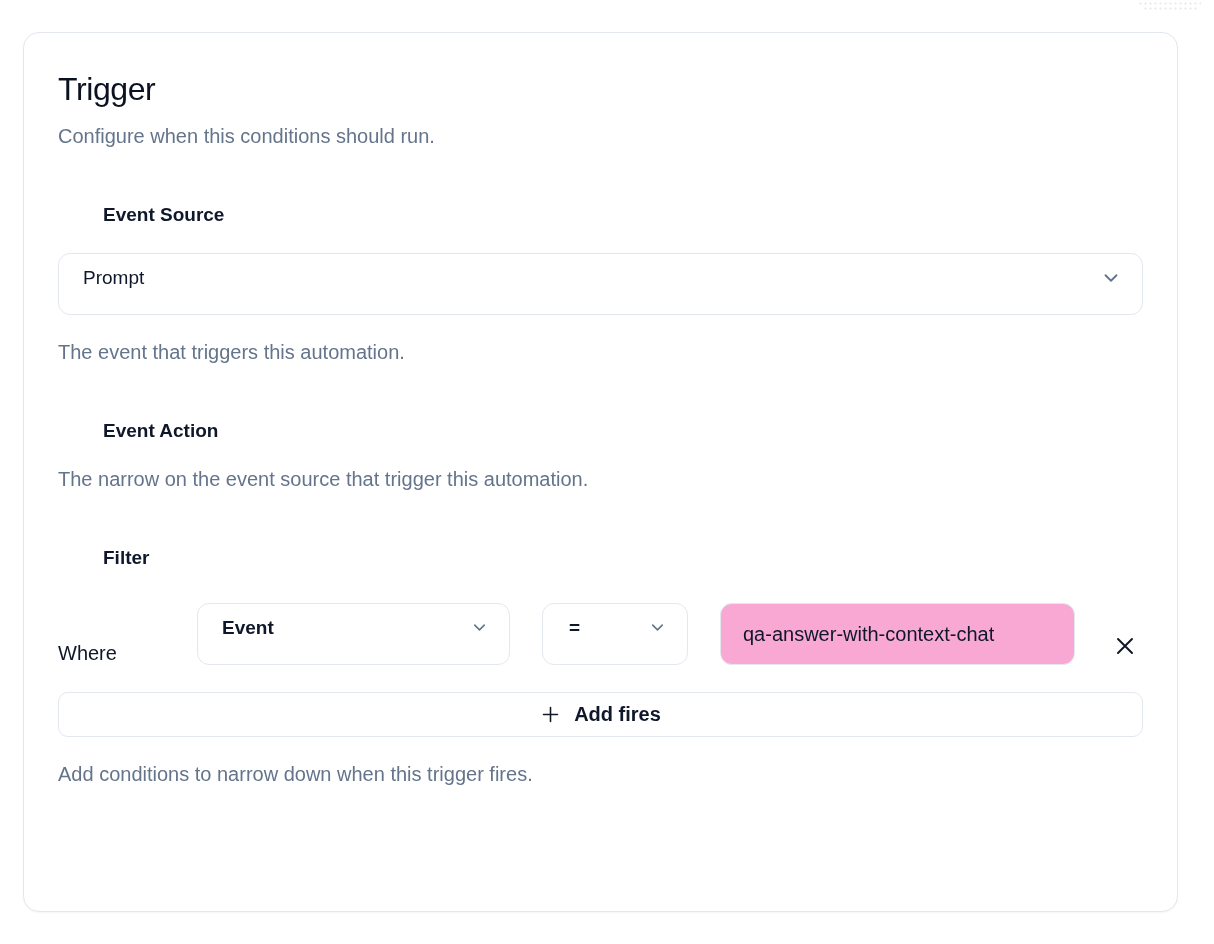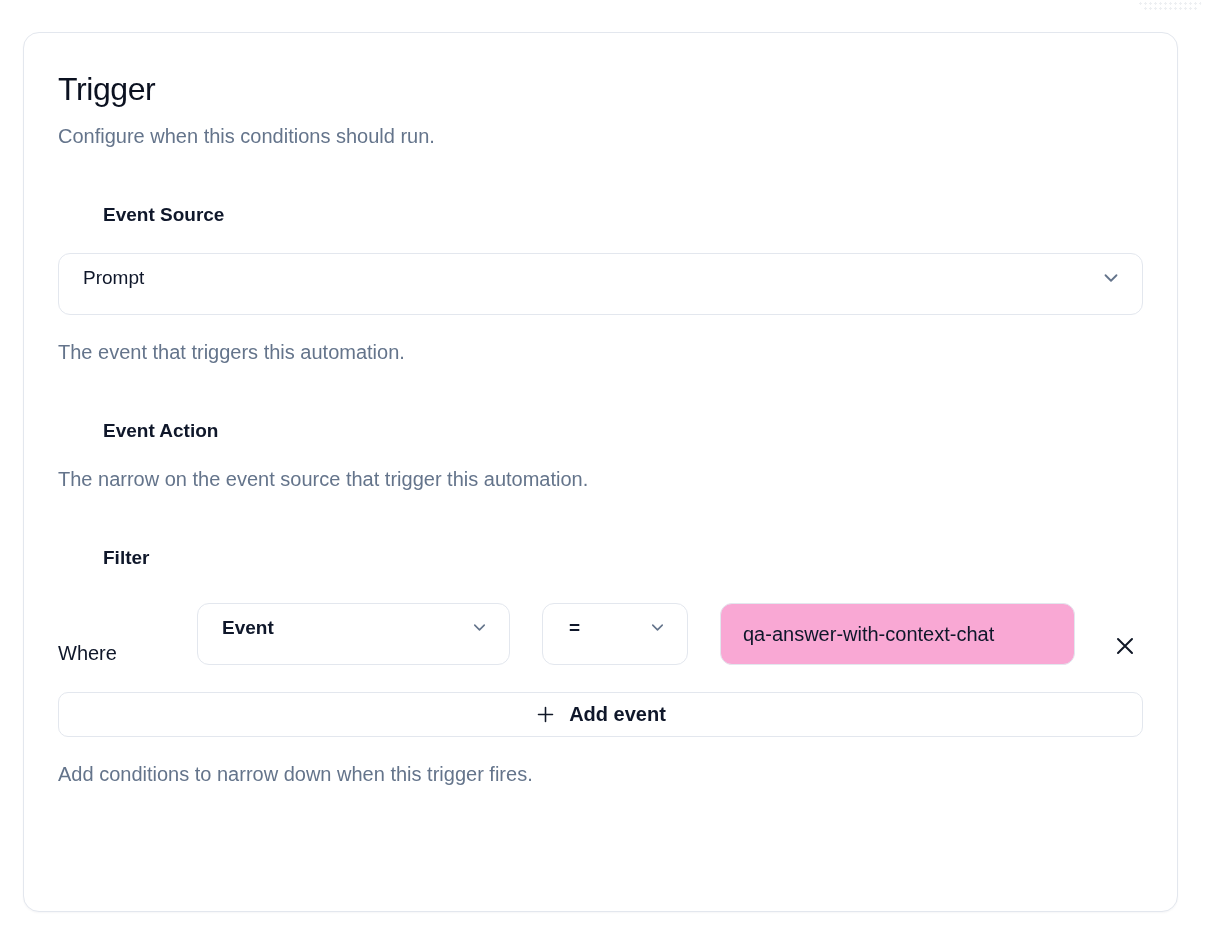--- a/index.html
+++ b/index.html
@@ -246,20 +246,20 @@
           </span>
         </button>
       </div>
 
       <button class="add-filter">
         <span>
           <svg width="21" height="21" viewBox="0 0 24 24" fill="none" stroke="#111827" stroke-width="1.8" stroke-linecap="round">
               <path d="M12 4v16M4 12h16"></path>
             </svg>
         </span>
-        <span>Add event</span>
+        <span>Add fires</span>
       </button>
 
       <p class="help">Add conditions to narrow down when this trigger fires.</p>
     </div>
 
   </section>
 </div>
 
 </body></html>

